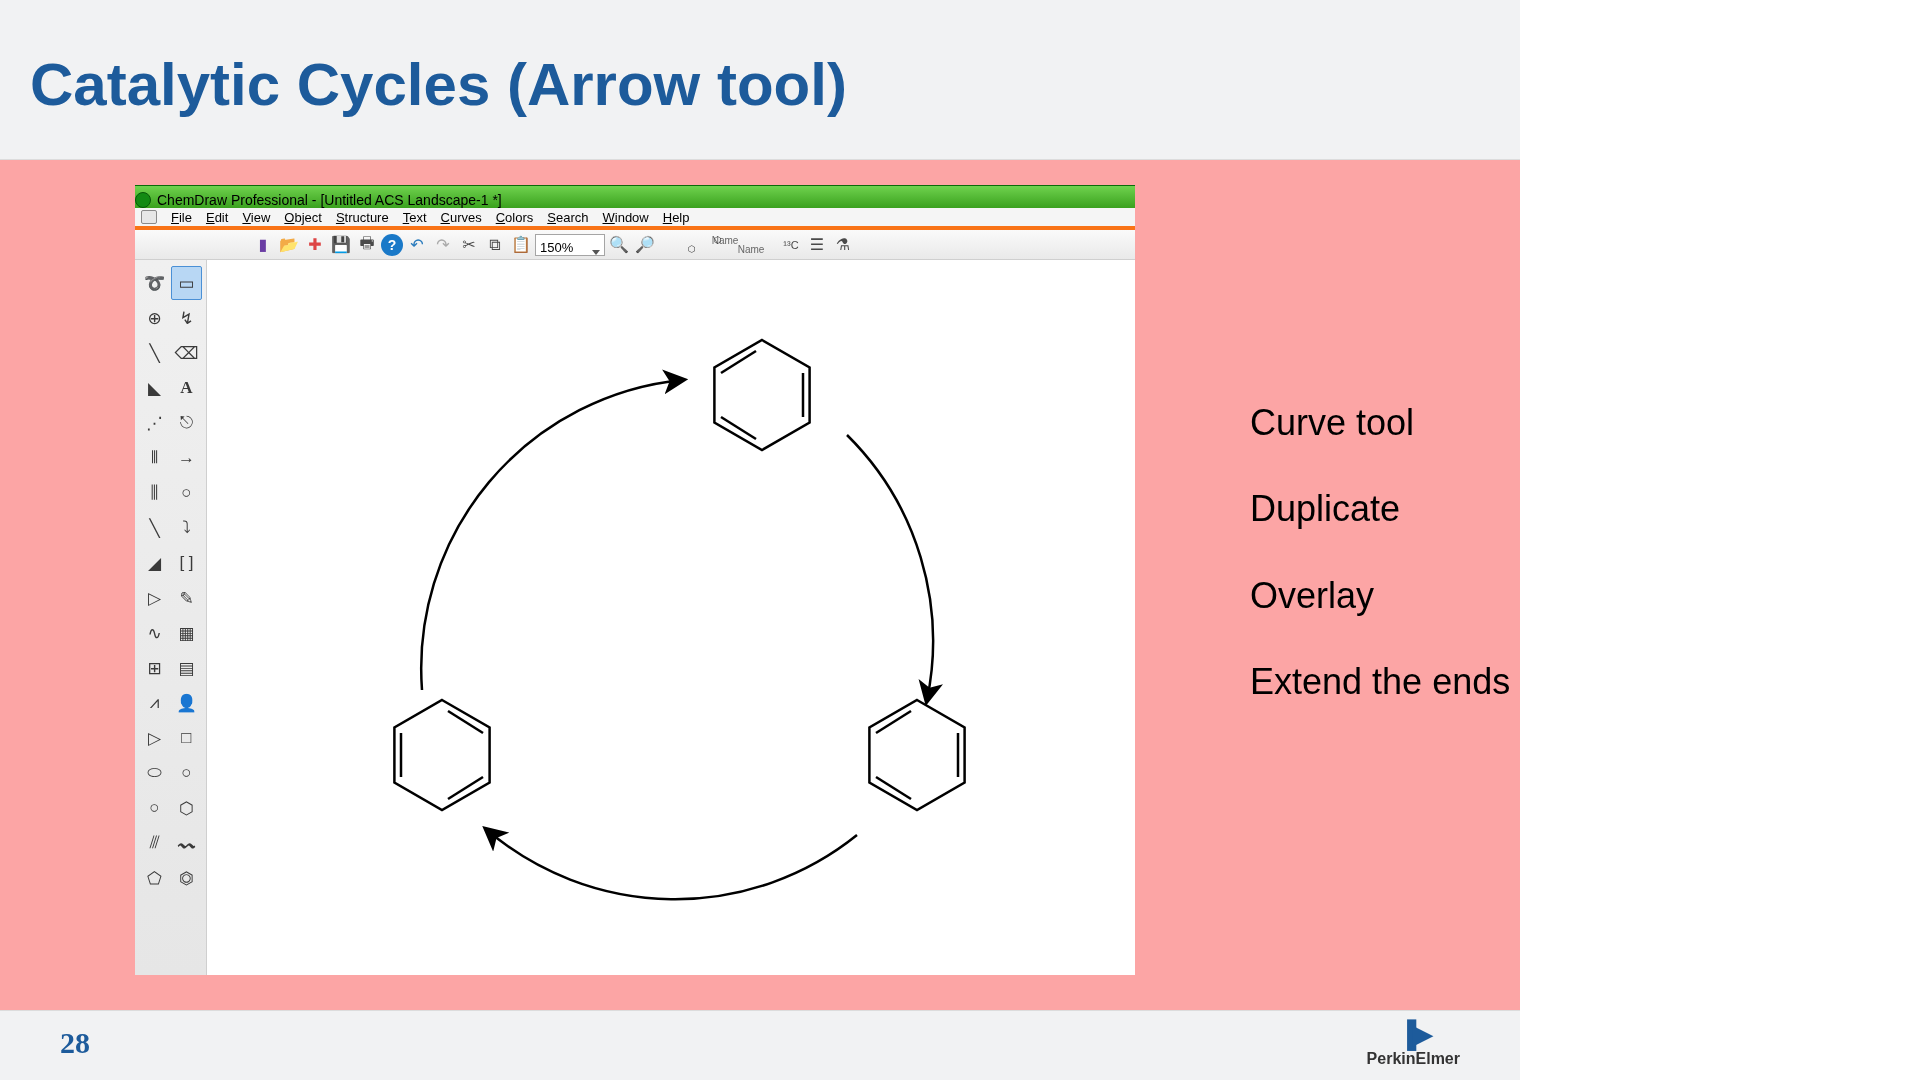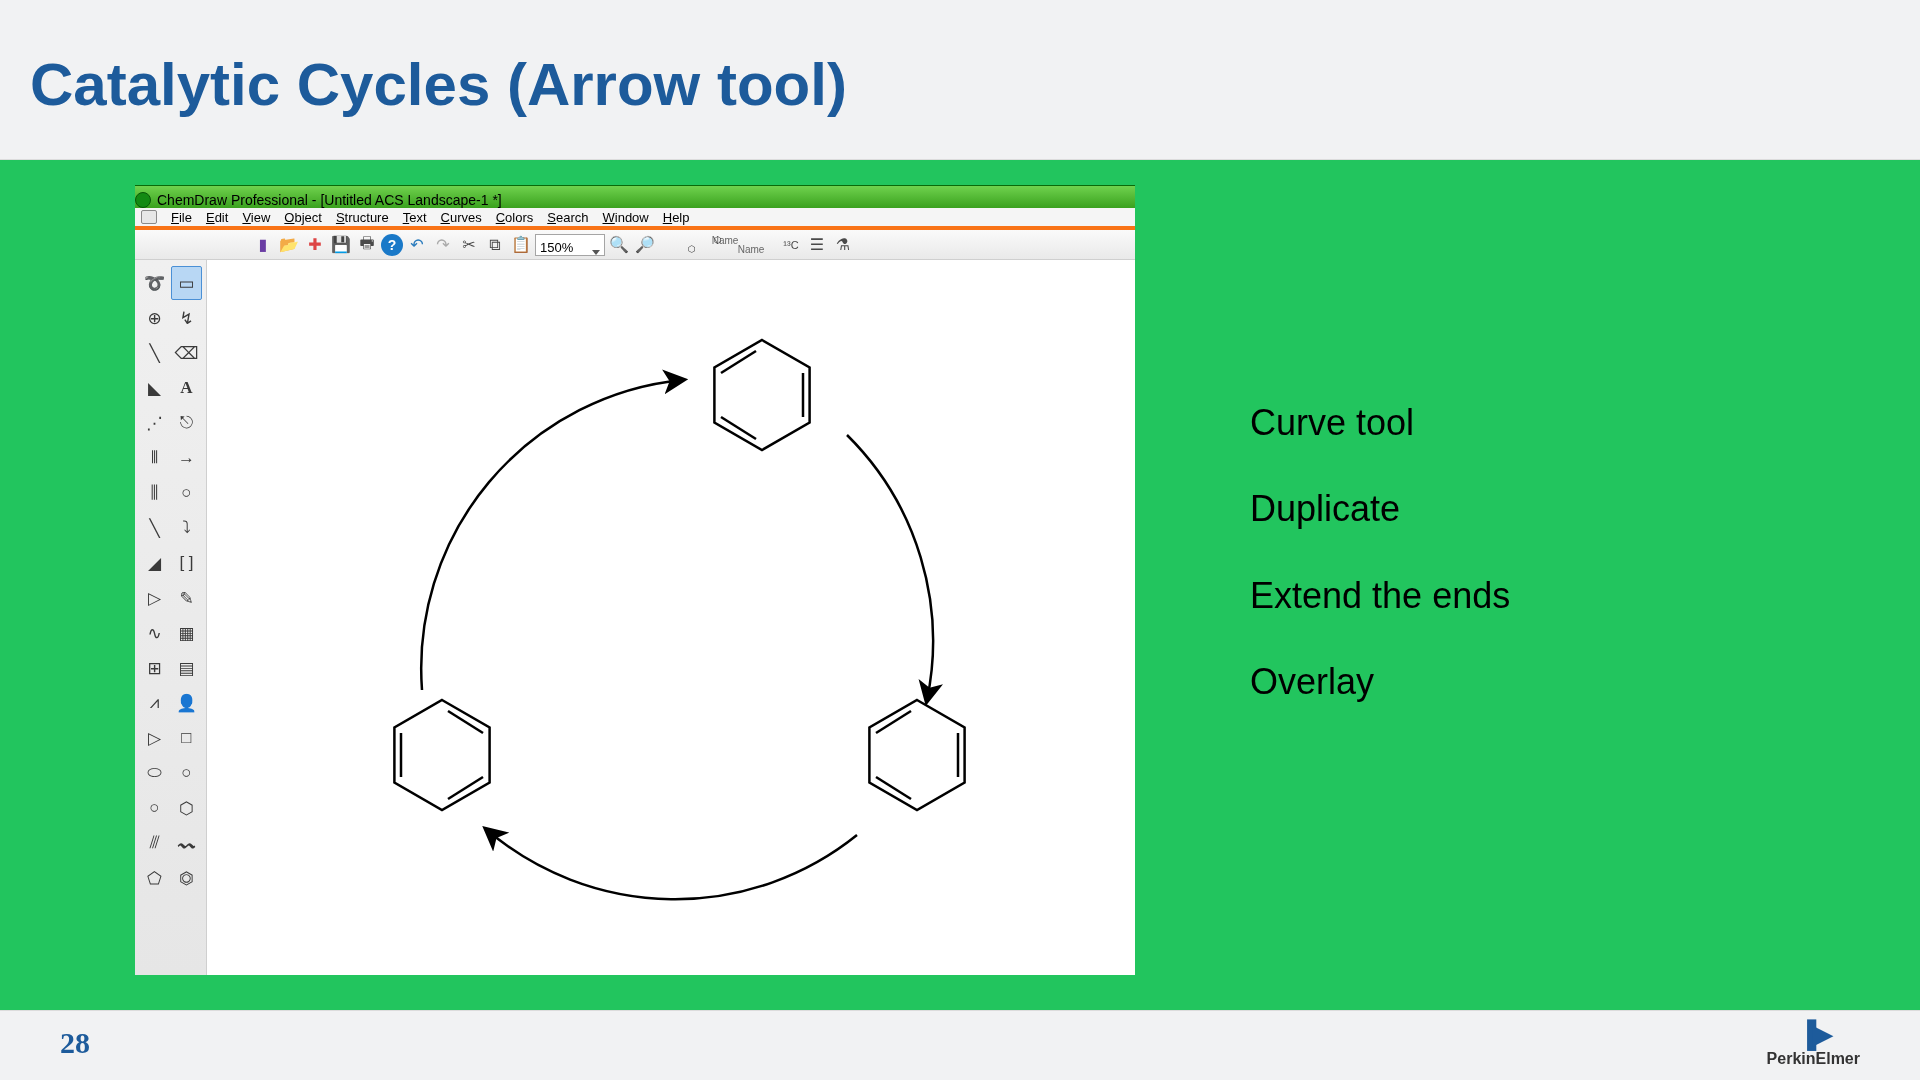--- a/index.html
+++ b/index.html
@@ -1,21 +1,21 @@
 <!DOCTYPE html>
 <html><head>
 <meta charset="utf-8">
 <style>
   * { box-sizing: border-box; margin: 0; padding: 0; }
   html, body { width: 1920px; height: 1080px; font-family: "Segoe UI", Arial, sans-serif; background: #fff; }
   .slide {
-    width: 1920px;
+    width: 1520px;
     height: 1080px;
     position: relative;
-    background: #22c55e;
+    background: #fca5a5;
   }
   .title-band {
     position: absolute;
     top: 0; left: 0; right: 0;
     height: 160px;
     background: #f1f2f3;
     border-bottom: 1px solid #dcdcdc;
   }
   .slide-title {
     position: absolute;
@@ -190,22 +190,22 @@
 <body>
 
 <div class="slide">
 
   <div class="title-band"></div>
   <div class="slide-title">Catalytic Cycles (Arrow tool)</div>
 
   <div class="steps">
     <div>Curve tool</div>
     <div>Duplicate</div>
+    <div>Overlay</div>
     <div>Extend the ends</div>
-    <div>Overlay</div>
   </div>
 
   <div class="app-shot">
 
     <div class="titlebar">
       <span class="icon-small"></span>
       <span>ChemDraw Professional - [Untitled ACS Landscape-1 *]</span>
     </div>
 
     <div class="menubar">

